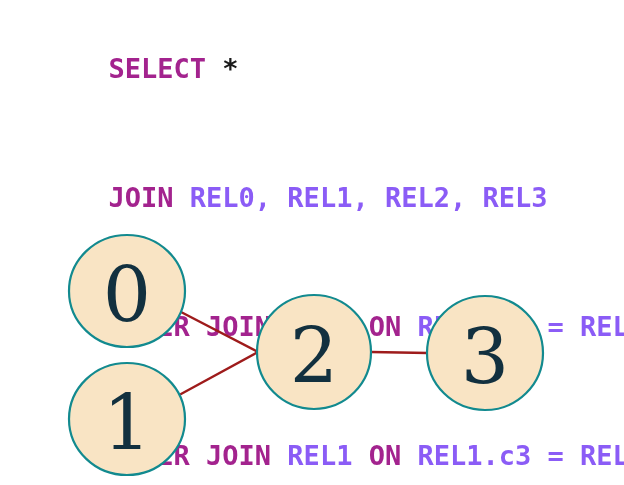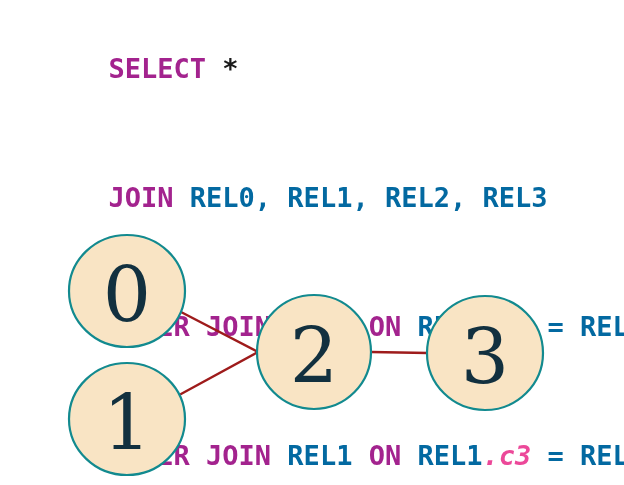--- a/index.html
+++ b/index.html
@@ -27,22 +27,22 @@
     font-family: "DejaVu Sans Mono", "Liberation Mono", monospace;
     font-size: 27px;
     line-height: 43px;
     font-weight: bold;
     white-space: pre;
     letter-spacing: 0px;
     color: #1a1a1a;
   }
   .tok { white-space: pre; }
   .kw    { color: #a3238e; }
-  .ident { color: #0369a1; }
-  .col   { color: #ec4899; font-style: italic; }
+  .ident { color: #8b5cf6; }
+  .col   { color: #8b5cf6; }
   .punct { color: #1a1a1a; }
   .star  { color: #1a1a1a; }
 
   
   #graph-area {
     position: absolute;
     left: 0;
     top: 222px;
     width: 624px;
     height: 263px;

